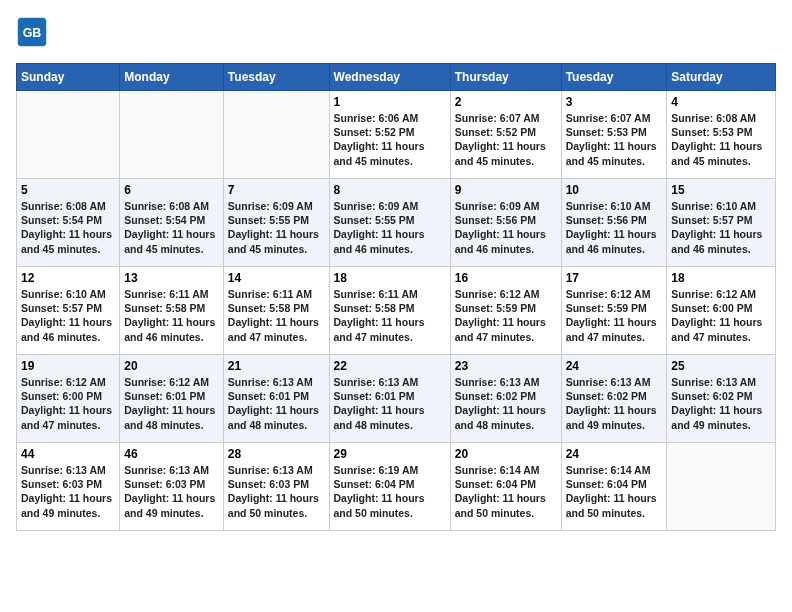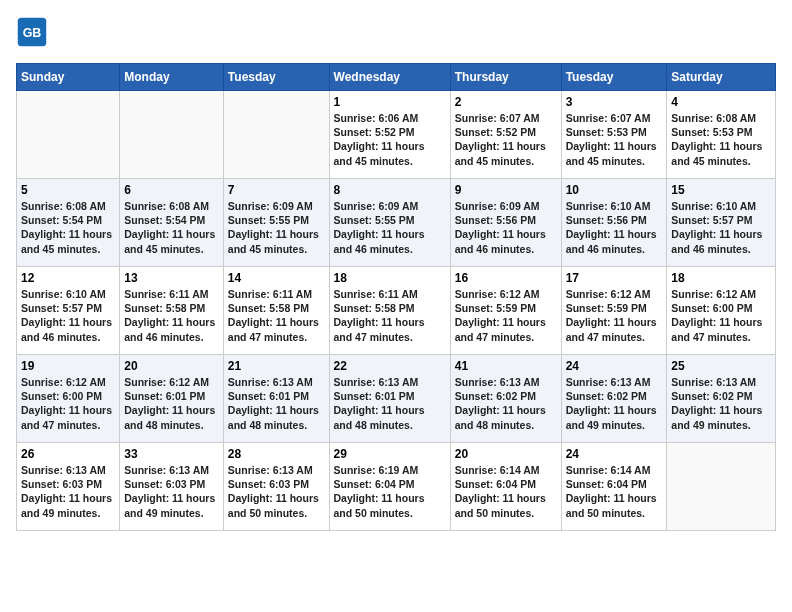--- a/index.html
+++ b/index.html
@@ -285,21 +285,21 @@
 and 48 minutes.</div>
         </td>
         <td>
           <span class="day-num">22</span>
           <div class="cell-content">Sunrise: 6:13 AM
 Sunset: 6:01 PM
 Daylight: 11 hours
 and 48 minutes.</div>
         </td>
         <td>
-          <span class="day-num">41</span>
+          <span class="day-num">23</span>
           <div class="cell-content">Sunrise: 6:13 AM
 Sunset: 6:02 PM
 Daylight: 11 hours
 and 48 minutes.</div>
         </td>
         <td>
           <span class="day-num">24</span>
           <div class="cell-content">Sunrise: 6:13 AM
 Sunset: 6:02 PM
 Daylight: 11 hours
@@ -308,28 +308,28 @@
         <td>
           <span class="day-num">25</span>
           <div class="cell-content">Sunrise: 6:13 AM
 Sunset: 6:02 PM
 Daylight: 11 hours
 and 49 minutes.</div>
         </td>
       </tr>
       <tr>
         <td>
-          <span class="day-num">26</span>
+          <span class="day-num">44</span>
           <div class="cell-content">Sunrise: 6:13 AM
 Sunset: 6:03 PM
 Daylight: 11 hours
 and 49 minutes.</div>
         </td>
         <td>
-          <span class="day-num">33</span>
+          <span class="day-num">46</span>
           <div class="cell-content">Sunrise: 6:13 AM
 Sunset: 6:03 PM
 Daylight: 11 hours
 and 49 minutes.</div>
         </td>
         <td>
           <span class="day-num">28</span>
           <div class="cell-content">Sunrise: 6:13 AM
 Sunset: 6:03 PM
 Daylight: 11 hours

